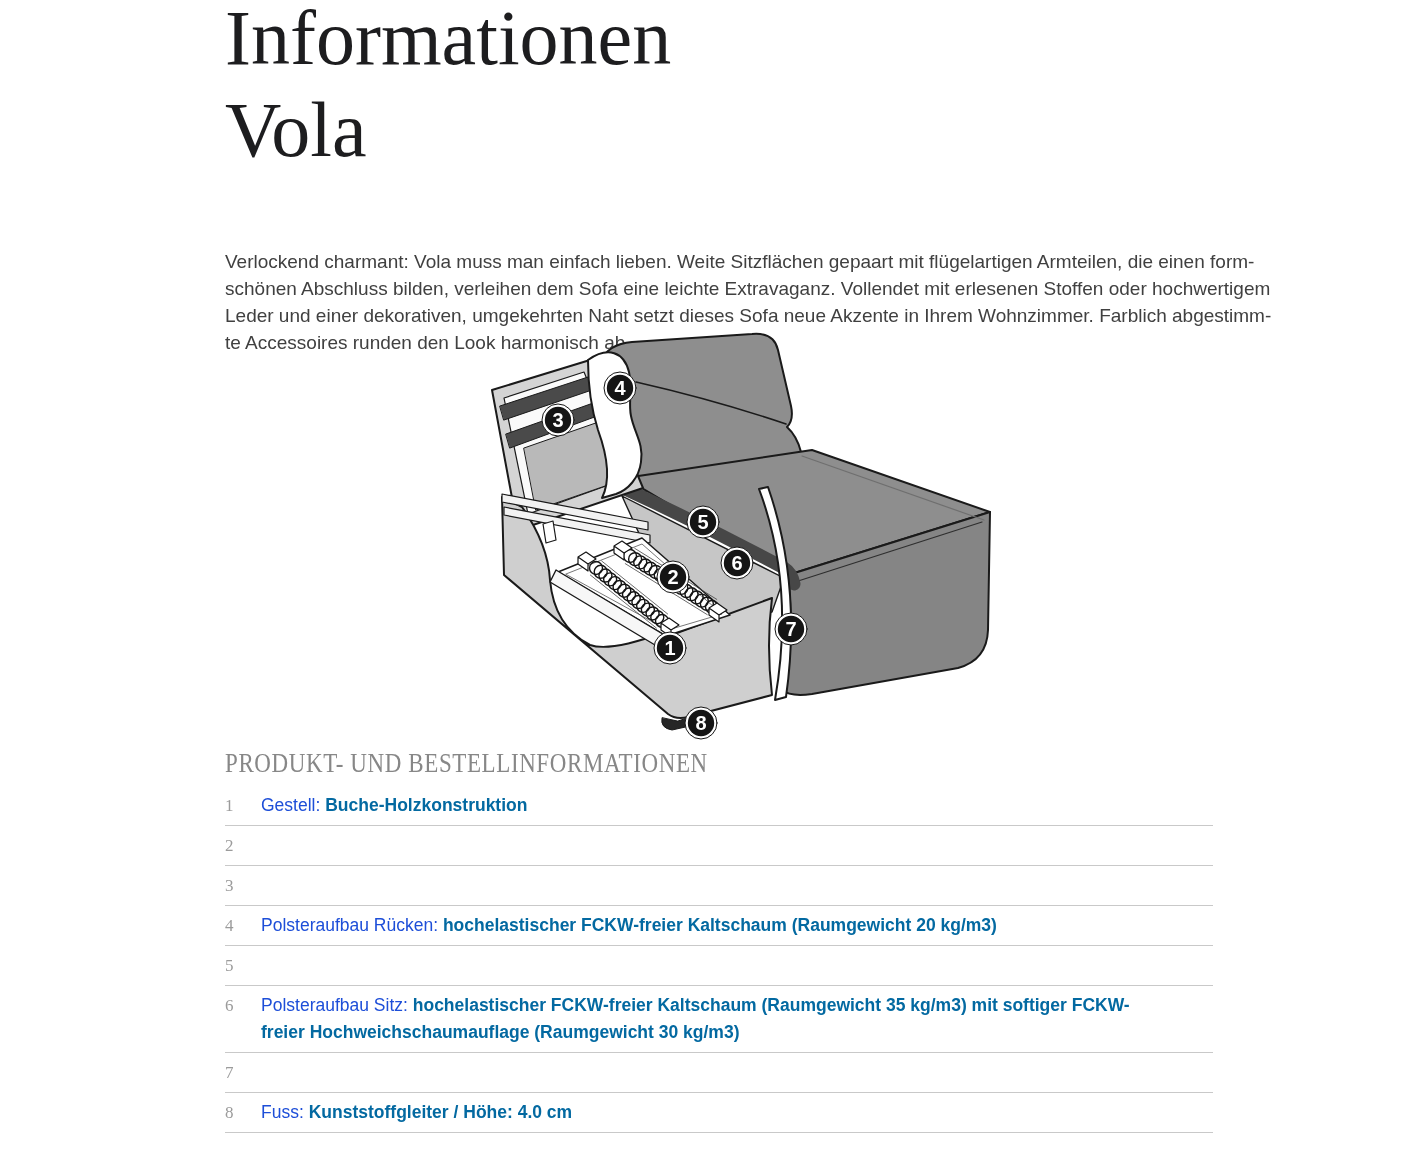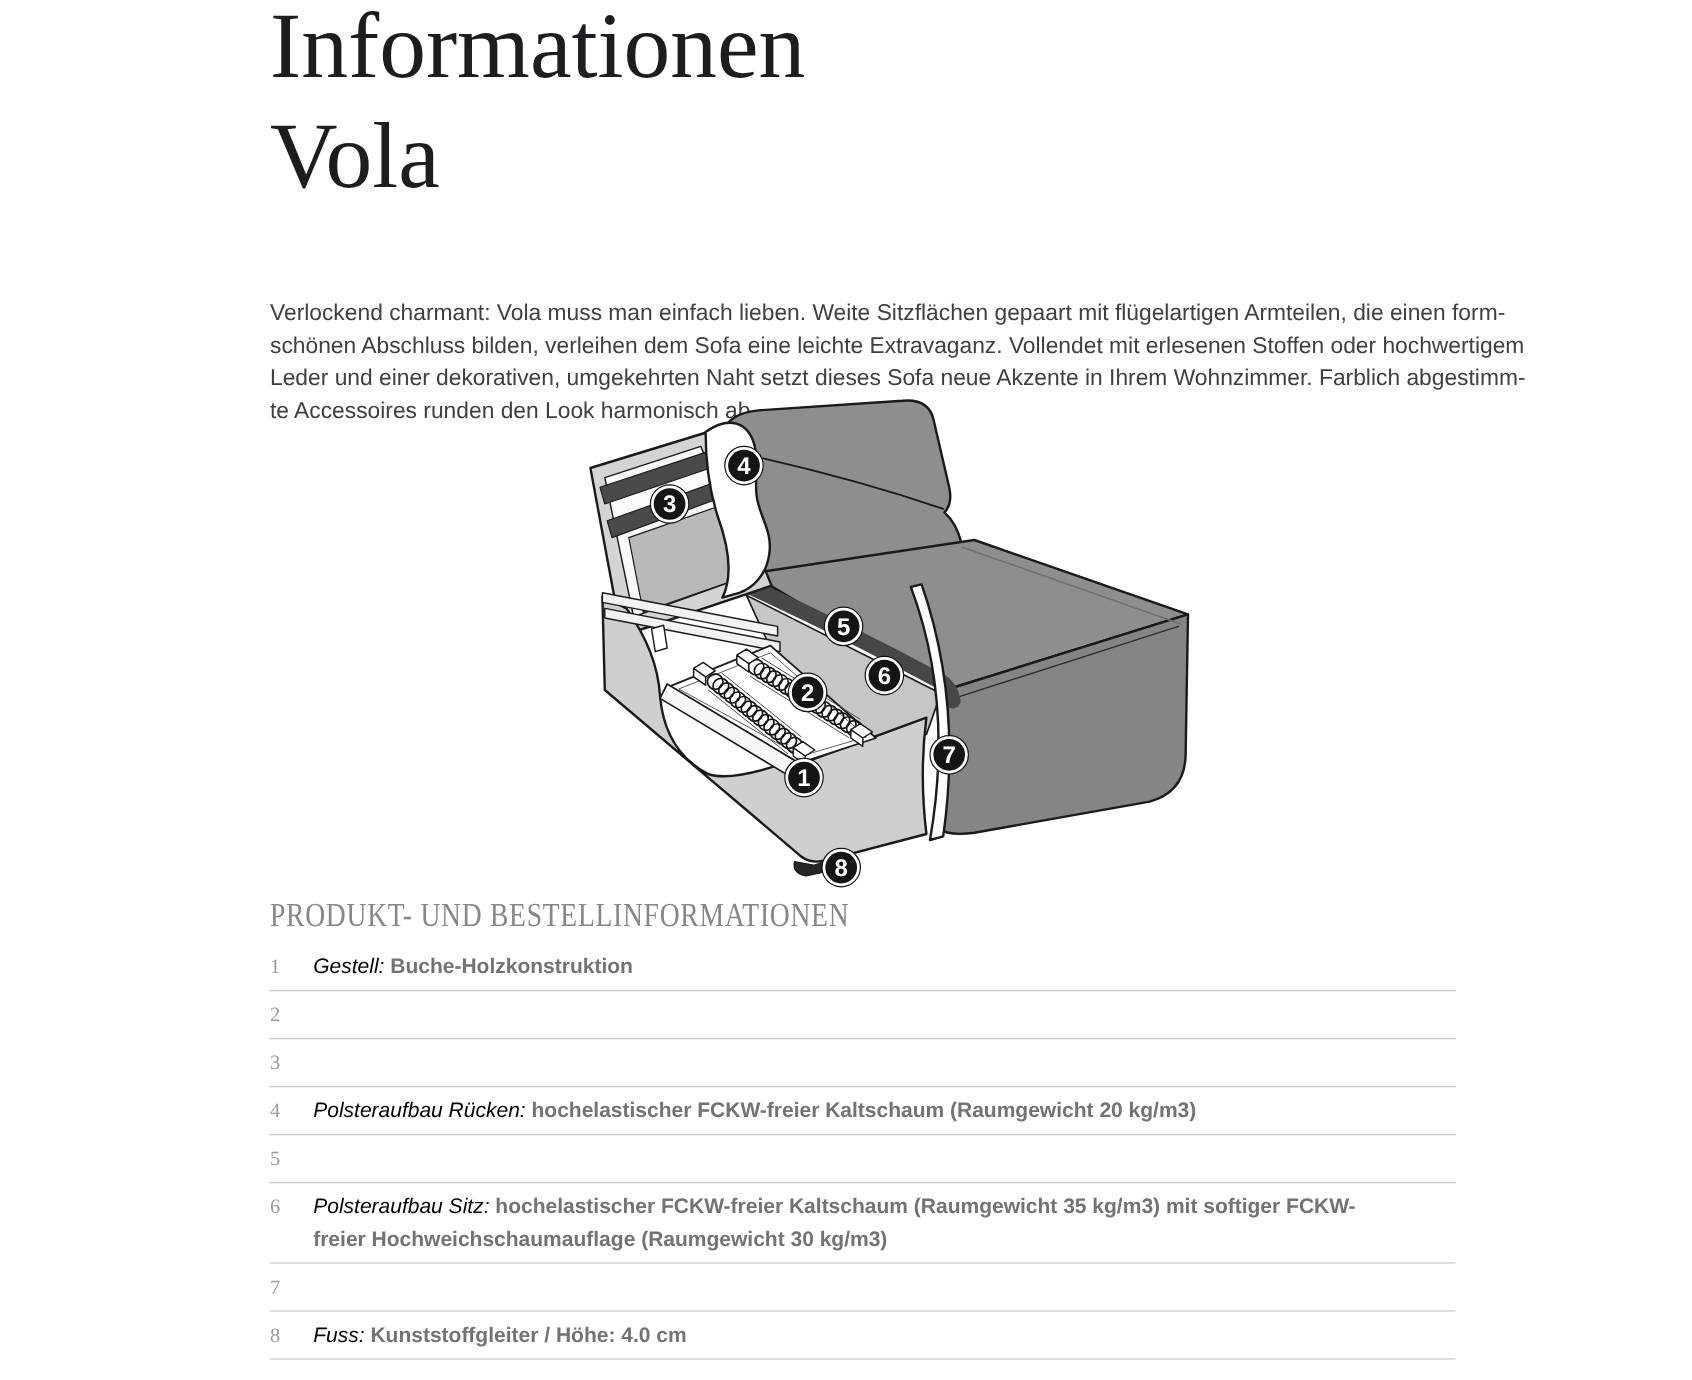--- a/index.html
+++ b/index.html
@@ -29,22 +29,22 @@
     display:flex;align-items:flex-start;
     padding:6px 0;border-bottom:1px solid #c9c9c9;
     font-size:17.5px;line-height:27px;
   }
   .row-num{
     flex:0 0 36px;
     font-family:"Liberation Serif", serif;
     font-size:17px;color:#9b9b9b;line-height:27px;
   }
   .row-text{flex:1;}
-  .row-label{color:#000000;font-style:italic;}
-  .row-value{color:#737373;font-weight:bold;white-space:pre-line;}
+  .row-label{color:#1d4ed8;}
+  .row-value{color:#0369a1;font-weight:bold;white-space:pre-line;}
 </style>
 </head>
 <body>
 
 <div class="page-title">Informationen
 Vola</div>
 
 <div class="intro">Verlockend charmant: Vola muss man einfach lieben. Weite Sitzflächen gepaart mit flügelartigen Armteilen, die einen form-
 schönen Abschluss bilden, verleihen dem Sofa eine leichte Extravaganz. Vollendet mit erlesenen Stoffen oder hochwertigem
 Leder und einer dekorativen, umgekehrten Naht setzt dieses Sofa neue Akzente in Ihrem Wohnzimmer. Farblich abgestimm-

